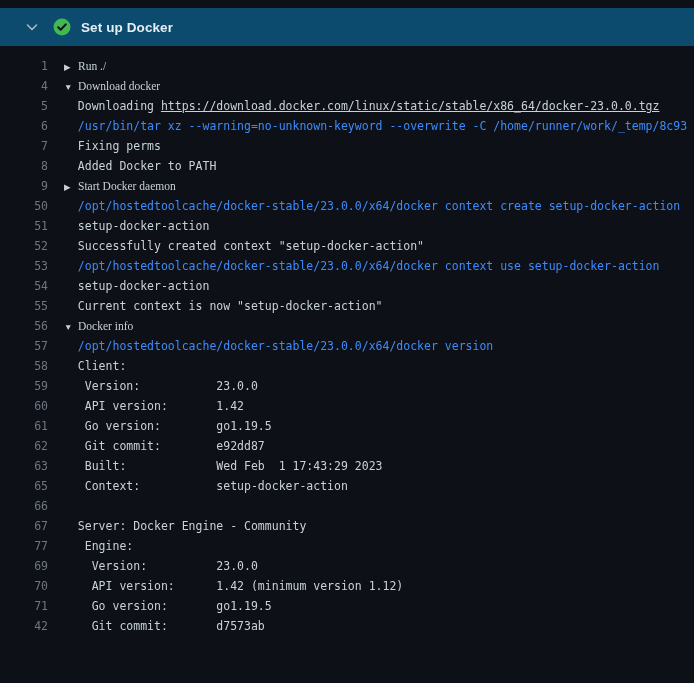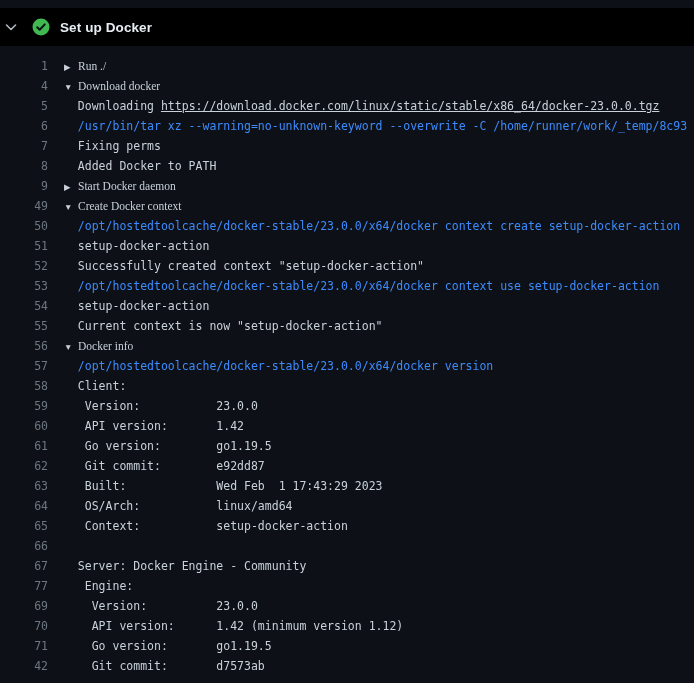--- a/index.html
+++ b/index.html
@@ -8,24 +8,24 @@
     width: 694px;
     height: 683px;
     background: #0d1117;
     overflow: hidden;
     font-family: "Liberation Sans", sans-serif;
     padding-top: 8px;
   }
   .step-header {
     height: 38px;
     width: 100%;
-    background: #000000;
+    background: #0c4a6e;
     display: flex;
     align-items: center;
-    padding: 0 3px;
+    padding: 0 24px;
     cursor: pointer;
   }
   .chev {
     width: 16px; height: 16px;
     display: flex; align-items: center; justify-content: center;
     flex: 0 0 16px;
     margin-right: 13px;
   }
   .check {
     width: 18px; height: 18px;
@@ -125,24 +125,20 @@
         <span class="content"><span class="part-default">  Fixing perms</span></span>
       </div>
       <div class="line">
         <span class="num">8</span>
         <span class="content"><span class="part-default">  Added Docker to PATH</span></span>
       </div>
       <div class="line group">
         <span class="num">9</span>
         <span class="content"><span class="part-arrow">▶</span><span class="part-default">Start Docker daemon</span></span>
       </div>
-      <div class="line group">
-        <span class="num">49</span>
-        <span class="content"><span class="part-arrow">▼</span><span class="part-default">Create Docker context</span></span>
-      </div>
       <div class="line">
         <span class="num">50</span>
         <span class="content"><span class="part-command">  /opt/hostedtoolcache/docker-stable/23.0.0/x64/docker context create setup-docker-action</span></span>
       </div>
       <div class="line">
         <span class="num">51</span>
         <span class="content"><span class="part-default">  setup-docker-action</span></span>
       </div>
       <div class="line">
         <span class="num">52</span>
@@ -186,24 +182,20 @@
       </div>
       <div class="line">
         <span class="num">62</span>
         <span class="content"><span class="part-default">   Git commit:        e92dd87</span></span>
       </div>
       <div class="line">
         <span class="num">63</span>
         <span class="content"><span class="part-default">   Built:             Wed Feb  1 17:43:29 2023</span></span>
       </div>
       <div class="line">
-        <span class="num">64</span>
-        <span class="content"><span class="part-default">   OS/Arch:           linux/amd64</span></span>
-      </div>
-      <div class="line">
         <span class="num">65</span>
         <span class="content"><span class="part-default">   Context:           setup-docker-action</span></span>
       </div>
       <div class="line">
         <span class="num">66</span>
         <span class="content"><span class="part-default"></span></span>
       </div>
       <div class="line">
         <span class="num">67</span>
         <span class="content"><span class="part-default">  Server: Docker Engine - Community</span></span>

